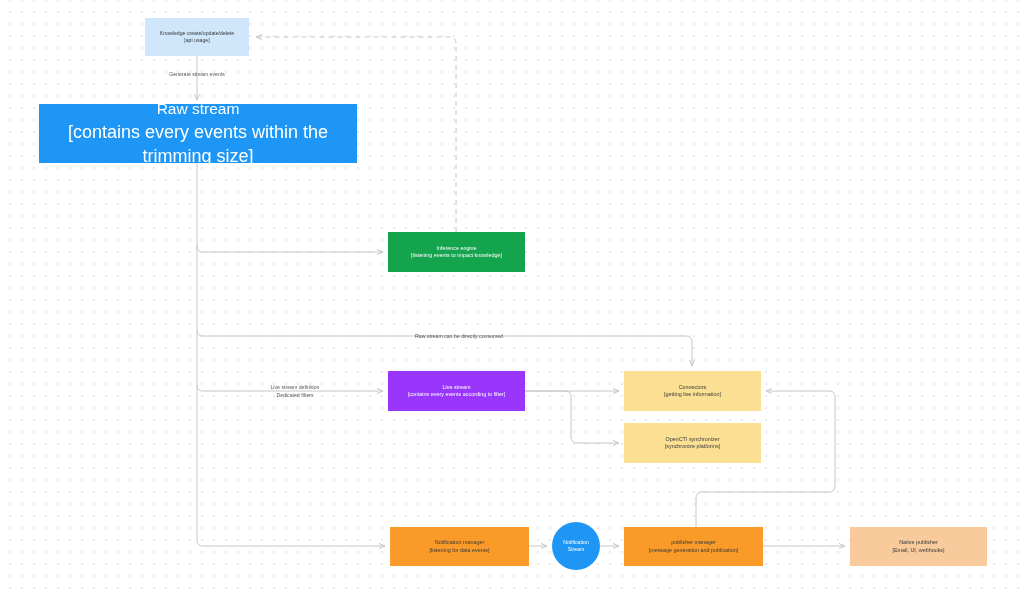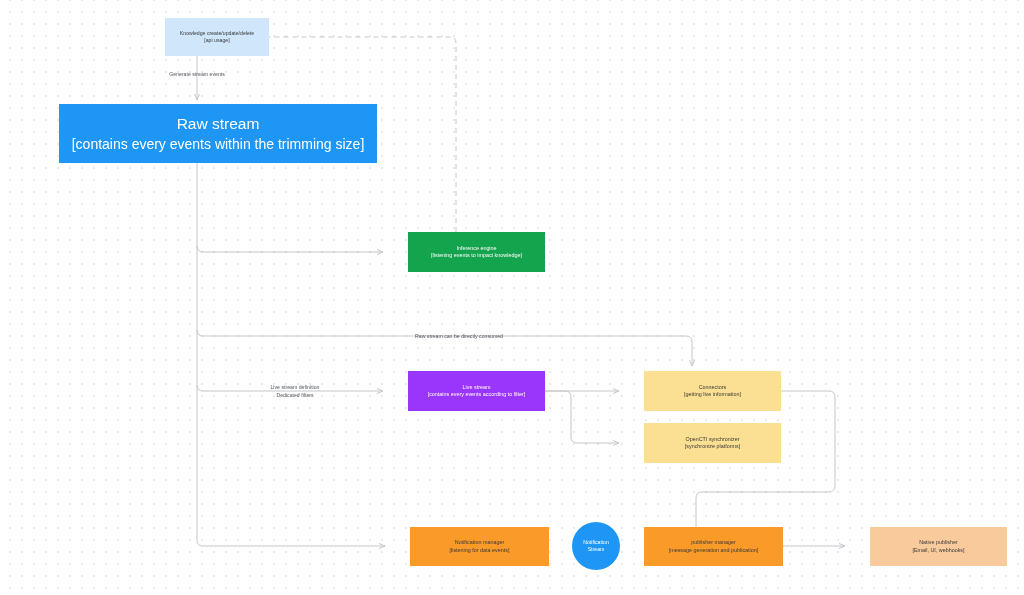--- a/index.html
+++ b/index.html
@@ -27,41 +27,40 @@
   .node {
     position: absolute;
     box-sizing: border-box;
     display: flex;
     flex-direction: column;
     align-items: center;
     justify-content: center;
     text-align: center;
     line-height: 1.35;
     z-index: 3;
-    margin-left: 20px;
   }
   .node .l1 { display: block; }
   .node .l2 { display: block; }
 
   
   .n-knowledge {
     left: 145px; top: 18px; width: 104px; height: 38px;
     background: #cfe6fb;
     color: #3a3a3a;
     font-size: 5.2px;
   }
   .n-rawstream {
     left: 39px; top: 104px; width: 318px; height: 59px;
     background: #1e96f5;
     color: #ffffff;
     font-size: 16px;
     font-weight: 400;
   }
   .n-rawstream .l1 { font-size: 15.5px; }
-  .n-rawstream .l2 { font-size: 14px; }
+  .n-rawstream .l2 { font-size: 18px; }
   .n-inference {
     left: 388px; top: 232px; width: 137px; height: 40px;
     background: #14a44d;
     color: #ffffff;
     font-size: 5.4px;
   }
   .n-livestream {
     left: 388px; top: 371px; width: 137px; height: 40px;
     background: #9a36fb;
     color: #ffffff;

